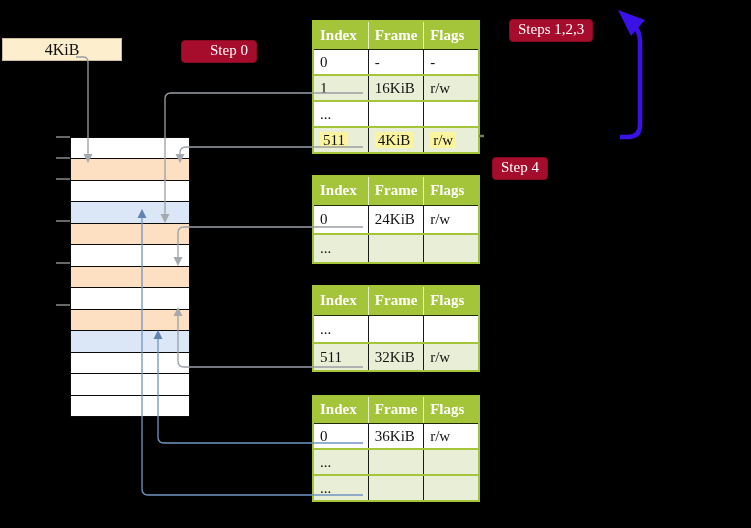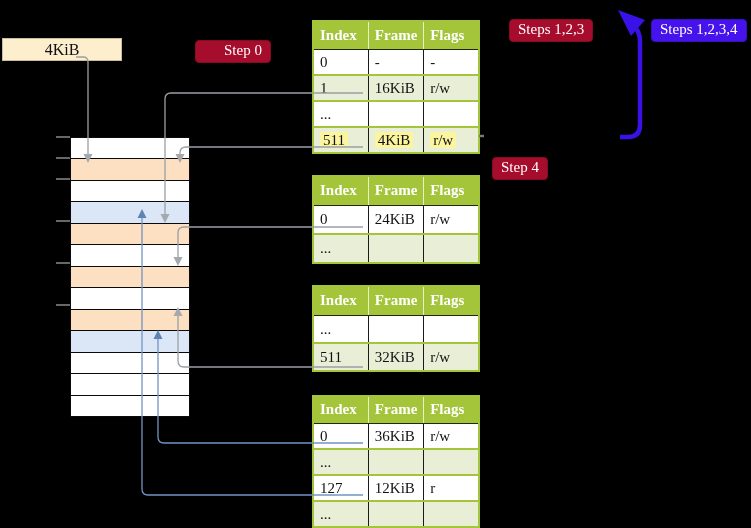--- a/index.html
+++ b/index.html
@@ -174,37 +174,31 @@
           <tr>
             <td>0</td>
             <td>36KiB</td>
             <td>r/w</td>
           </tr>
           <tr class="alt">
             <td>...</td>
             <td></td>
             <td></td>
           </tr>
-          <tr>
-            <td>127</td>
-            <td>12KiB</td>
-            <td>r</td>
-          </tr>
-          <tr class="alt">
-            <td>...</td>
-            <td></td>
-            <td></td>
-          </tr>
-        </tbody>
-      </table>
-    </div>
-
-  <div class="badge red" style="left:195px;top:40px;padding-left:28px;">Step 0</div>
+          <tr class="alt">
+            <td>...</td>
+            <td></td>
+            <td></td>
+          </tr>
+        </tbody>
+      </table>
+    </div>
+
+  <div class="badge red" style="left:181px;top:40px;padding-left:28px;">Step 0</div>
   <div class="badge red" style="left:509px;top:19px;">Steps 1,2,3</div>
-  <div class="badge blue" style="left:651px;top:19px;">Steps 1,2,3,4</div>
   <div class="badge red" style="left:492px;top:157px;">Step 4</div>
 
   <svg class="overlay" width="751" height="528" viewBox="0 0 751 528">
 
     <g stroke="#8a8a8a" stroke-width="1.5">
       <line x1="56" y1="137" x2="70" y2="137"></line>
       <line x1="56" y1="158" x2="70" y2="158"></line>
       <line x1="56" y1="179" x2="70" y2="179"></line>
       <line x1="56" y1="221" x2="70" y2="221"></line>
       <line x1="56" y1="263" x2="70" y2="263"></line>

